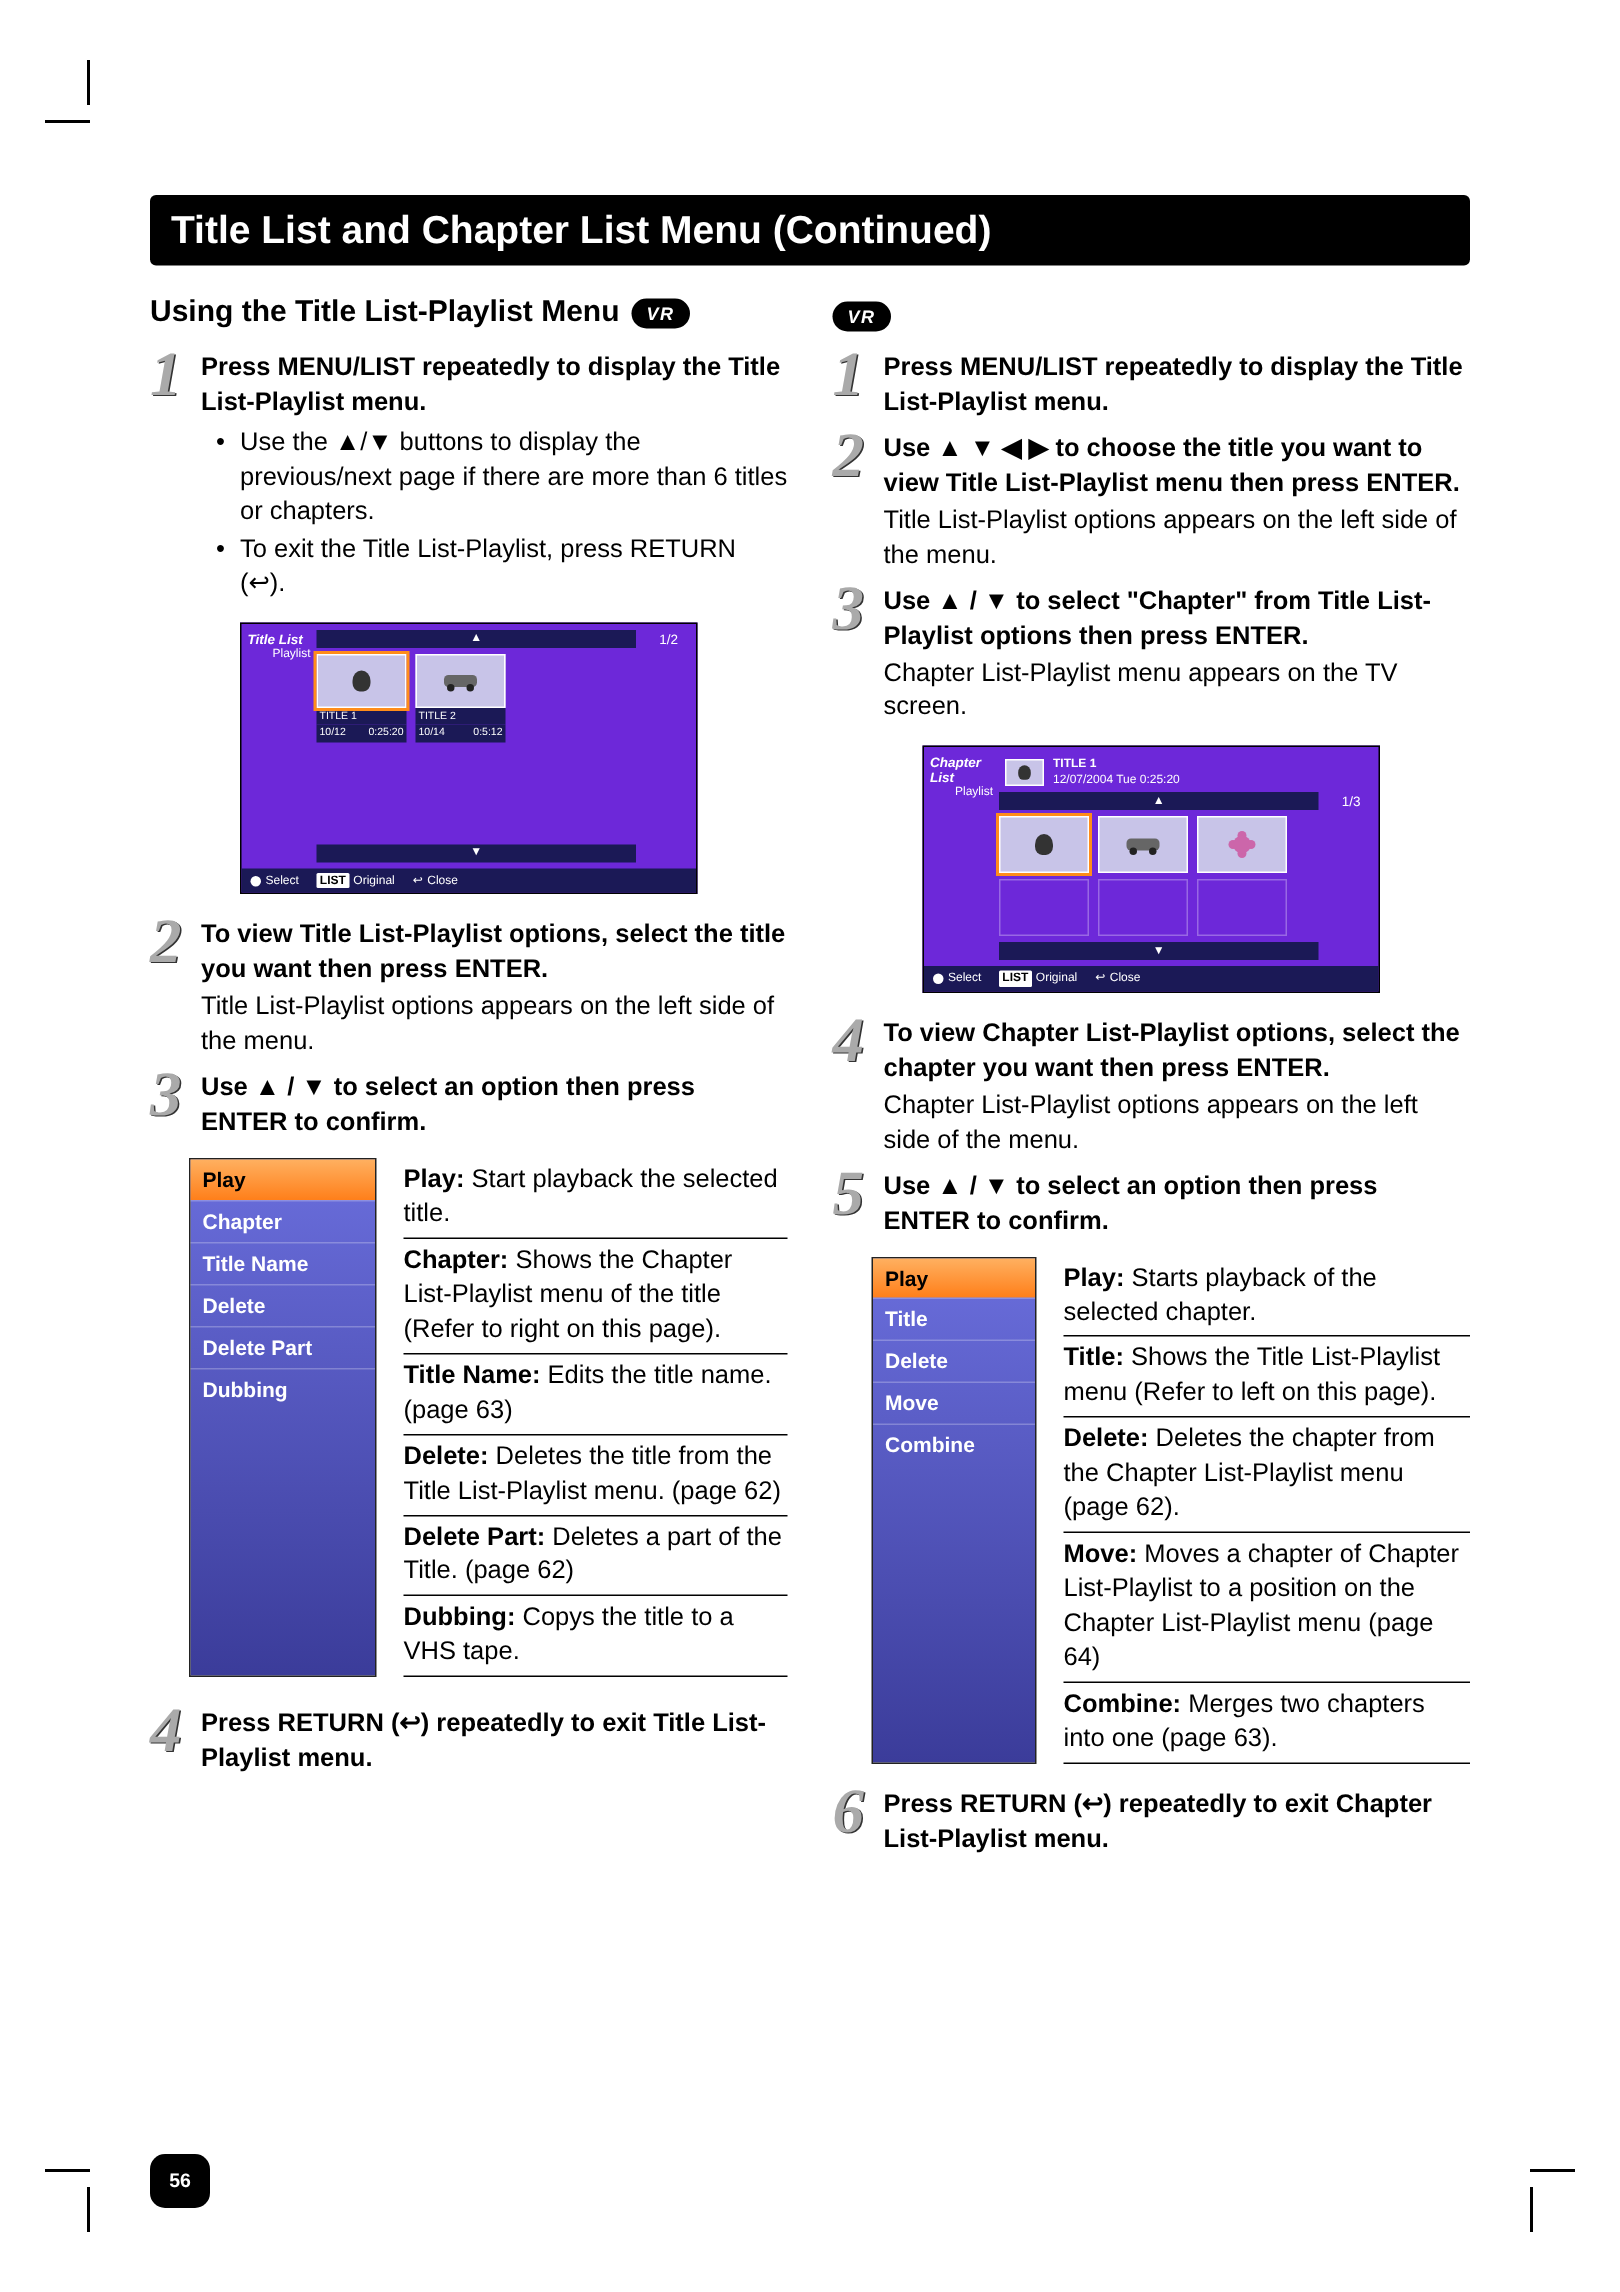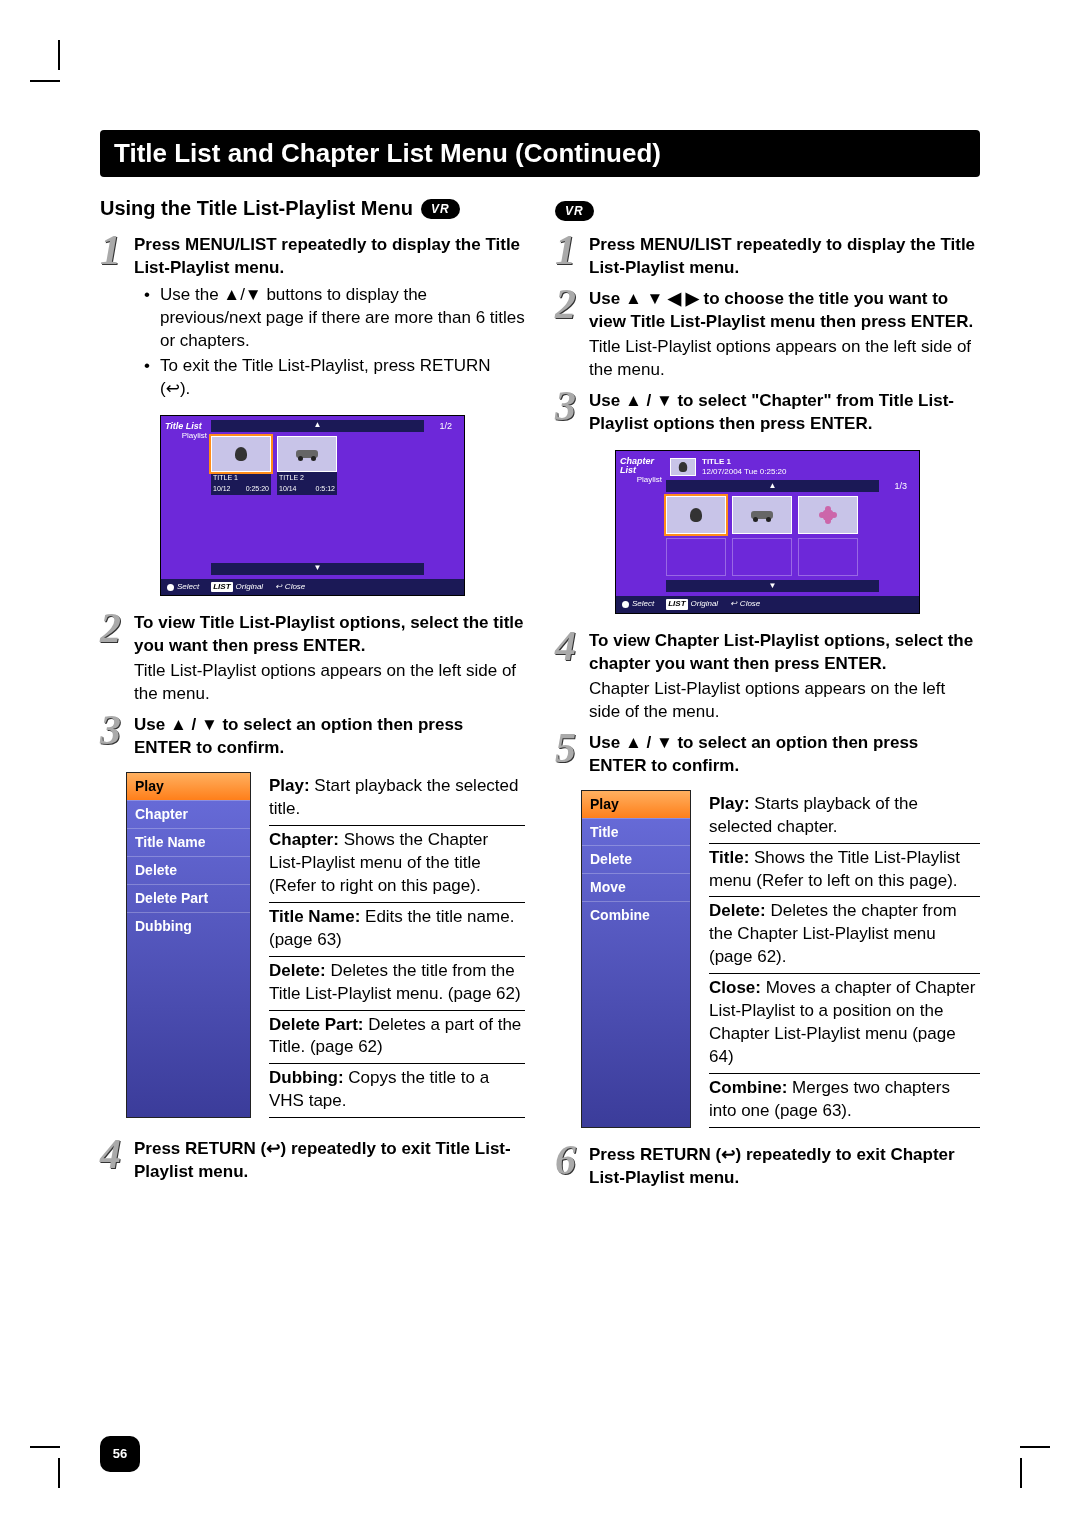--- a/index.html
+++ b/index.html
@@ -104,21 +104,21 @@
   .osd-fig .thumb { width:60px; }
   .osd-fig .thumb .img {
     height:36px; background:#c8c4e8; border:1px solid #fff; position:relative;
     display:flex; align-items:center; justify-content:center;
   }
   .osd-fig .thumb.sel .img { outline: 2px solid #ff8c1a; }
   .osd-fig .thumb .caption { background:#1b1956; padding:1px 2px; font-size:7px; display:flex; justify-content:space-between; }
   .osd-fig .spacer { height: 64px; }
   .osd-fig .bottom-bar {
     background:#1b1956; display:flex; align-items:flex-start; gap:12px;
-    padding:3px 6px; font-size:8px;font-style:italic;
+    padding:3px 6px; font-size:8px;
   }
   .osd-fig .bottom-bar .pill {
     display:inline-flex; align-items:center; gap:3px;
   }
   .osd-fig .bottom-bar .dot { width:7px; height:7px; border-radius:50%; background:#fff; display:inline-block;}
   .osd-fig .bottom-bar .list-tag { background:#fff; color:#000; padding:0 2px; font-weight:bold; border-radius:1px;}
   .osd-fig .bottom-bar .ret { }
 
   
   .lady { width:12px;height:14px;background:#333;border-radius:50% 50% 40% 40%; }
@@ -323,20 +323,21 @@
       <div class="step-body">
         <p class="bold">Use ▲ ▼ ◀ ▶ to choose the title you want to view Title List-Playlist menu then press ENTER.</p>
         <p>Title List-Playlist options appears on the left side of the menu.</p>
       </div>
     </div>
 
     <div class="step">
       <div class="step-num">3</div>
       <div class="step-body">
         <p class="bold">Use ▲ / ▼ to select "Chapter" from Title List-Playlist options then press ENTER.</p>
+        <p>Chapter List-Playlist menu appears on the TV screen.</p>
       </div>
     </div>
 
     <div class="osd-fig">
       <div class="inner">
         <div class="side-label">
           <span>Chapter List</span>
           <span class="sub">Playlist</span>
         </div>
         <div class="grid-area">
@@ -408,21 +409,21 @@
         <div class="item active">Play</div>
         <div class="item">Title</div>
         <div class="item">Delete</div>
         <div class="item">Move</div>
         <div class="item">Combine</div>
       </div>
       <div class="desc-list">
         <div class="entry"><span class="key">Play:</span><span> Starts playback of the selected chapter.</span></div>
         <div class="entry"><span class="key">Title:</span><span> Shows the Title List-Playlist menu (Refer to left on this page).</span></div>
         <div class="entry"><span class="key">Delete:</span><span> Deletes the chapter from the Chapter List-Playlist menu (page 62).</span></div>
-        <div class="entry"><span class="key">Close:</span><span> Moves a chapter of Chapter List-Playlist to a position on the Chapter List-Playlist menu (page 64)</span></div>
+        <div class="entry"><span class="key">Move:</span><span> Moves a chapter of Chapter List-Playlist to a position on the Chapter List-Playlist menu (page 64)</span></div>
         <div class="entry"><span class="key">Combine:</span><span> Merges two chapters into one (page 63).</span></div>
       </div>
     </div>
 
     <div class="step" style="margin-top:14px;">
       <div class="step-num">6</div>
       <div class="step-body">
           <p class="bold">Press RETURN (↩) repeatedly to exit Chapter List-Playlist menu.</p>
         </div>
     </div>

